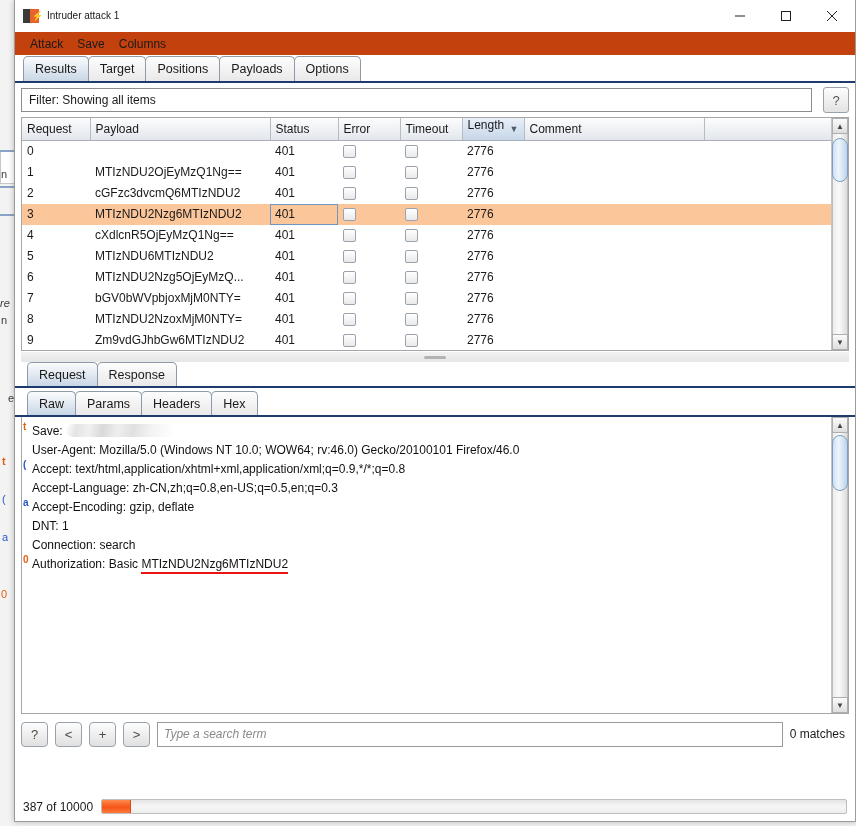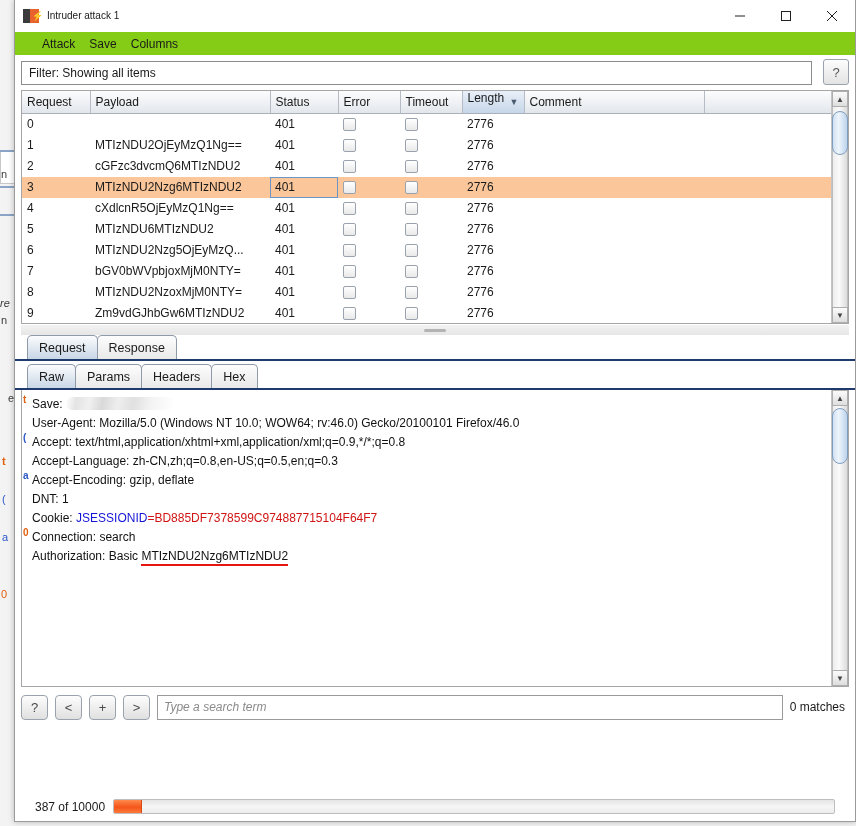--- a/index.html
+++ b/index.html
@@ -88,23 +88,23 @@
     font-size: 13px; color: #202020;
     background: transparent;
     border: none;
     cursor: default;
   }
   .win-btn svg { display: block; }
 
   
   #menubar {
     height: 24px;
-    background: #84cc16;
+    background: #c2410c;
     display: flex; align-items: center;
-    padding-left: 20px;
+    padding-left: 8px;
     border-bottom: 1px solid #ffffff;
   }
   .menu-item {
     padding: 2px 7px;
     font-size: 12px;
     color: #1a1a1a;
     cursor: default;
   }
 
   
@@ -133,21 +133,21 @@
   }
   .tab.selected {
     background: linear-gradient(to bottom, #fbfcfd 0%, #c8d6e6 100%);
     z-index: 3;
   }
 
   
   #filter-row {
     height: 34px;
     padding: 5px 6px 5px 6px;
-    display: flex; align-items: flex-end; gap: 11px;
+    display: flex; align-items: center; gap: 11px;
     background: #ffffff;
   }
   #filter-bar {
     flex: 1 1 auto;
     height: 24px;
     background: #ffffff;
     border: 1px solid #8c8c8c;
     display: flex; align-items: center;
     padding-left: 7px;
     font-size: 12px;
@@ -383,21 +383,21 @@
     white-space: nowrap;
   }
 
   
   #statusbar {
     position: absolute;
     left: 0; bottom: 0;
     width: 100%; height: 30px;
     background: #ffffff;
     display: flex; align-items: center;
-    padding: 0 20px;
+    padding: 0 8px;
     gap: 8px;
     border-top: 1px solid #ffffff;
   }
   #progress-label {
     font-size: 12px; color: #1a1a1a; white-space: nowrap;
   }
   #progress-track {
     flex: 1 1 auto;
     height: 15px;
     background: linear-gradient(to bottom, #e4e4e4 0%, #f6f6f6 50%, #ededed 100%);
@@ -458,20 +458,27 @@
         </svg>
     </div>
   </div>
 
   <div id="menubar">
     <div class="menu-item">Attack</div>
     <div class="menu-item">Save</div>
     <div class="menu-item">Columns</div>
   </div>
 
+  <div id="tabstrip-main">
+    <div class="tab selected">Results</div>
+    <div class="tab">Target</div>
+    <div class="tab">Positions</div>
+    <div class="tab">Payloads</div>
+    <div class="tab">Options</div>
+  </div>
 
   <div id="filter-row">
     <div id="filter-bar">Filter: Showing all items</div>
     <div class="sq-btn" id="filter-help">?</div>
   </div>
 
   <div id="results-area">
     <div id="table-wrap">
       <table class="results">
         <colgroup>
@@ -638,21 +645,20 @@
         <div></div>
         <div></div>
       </div>
     <div id="msg-body">
         <div class="msg-line"><span>Save: </span><span class="redacted"></span></div>
         <div class="msg-line">User-Agent: Mozilla/5.0 (Windows NT 10.0; WOW64; rv:46.0) Gecko/20100101 Firefox/46.0</div>
         <div class="msg-line">Accept: text/html,application/xhtml+xml,application/xml;q=0.9,*/*;q=0.8</div>
         <div class="msg-line">Accept-Language: zh-CN,zh;q=0.8,en-US;q=0.5,en;q=0.3</div>
         <div class="msg-line">Accept-Encoding: gzip, deflate</div>
         <div class="msg-line">DNT: 1</div>
-        <div class="msg-line"><span>Cookie: </span><span class="tok-blue">JSESSIONID</span><span class="tok-red">=</span><span class="tok-red">BD885DF7378599C974887715104F64F7</span></div>
         <div class="msg-line">Connection: search</div>
         <div class="msg-line"><span>Authorization: Basic </span><span class="underline-red">MTIzNDU2Nzg6MTIzNDU2</span></div>
       </div>
     <div class="vscroll">
       <div class="arrow">▲</div>
       <div class="track">
         <div class="thumb" style="top:2px; height:56px;"></div>
       </div>
       <div class="arrow">▼</div>
     </div>

